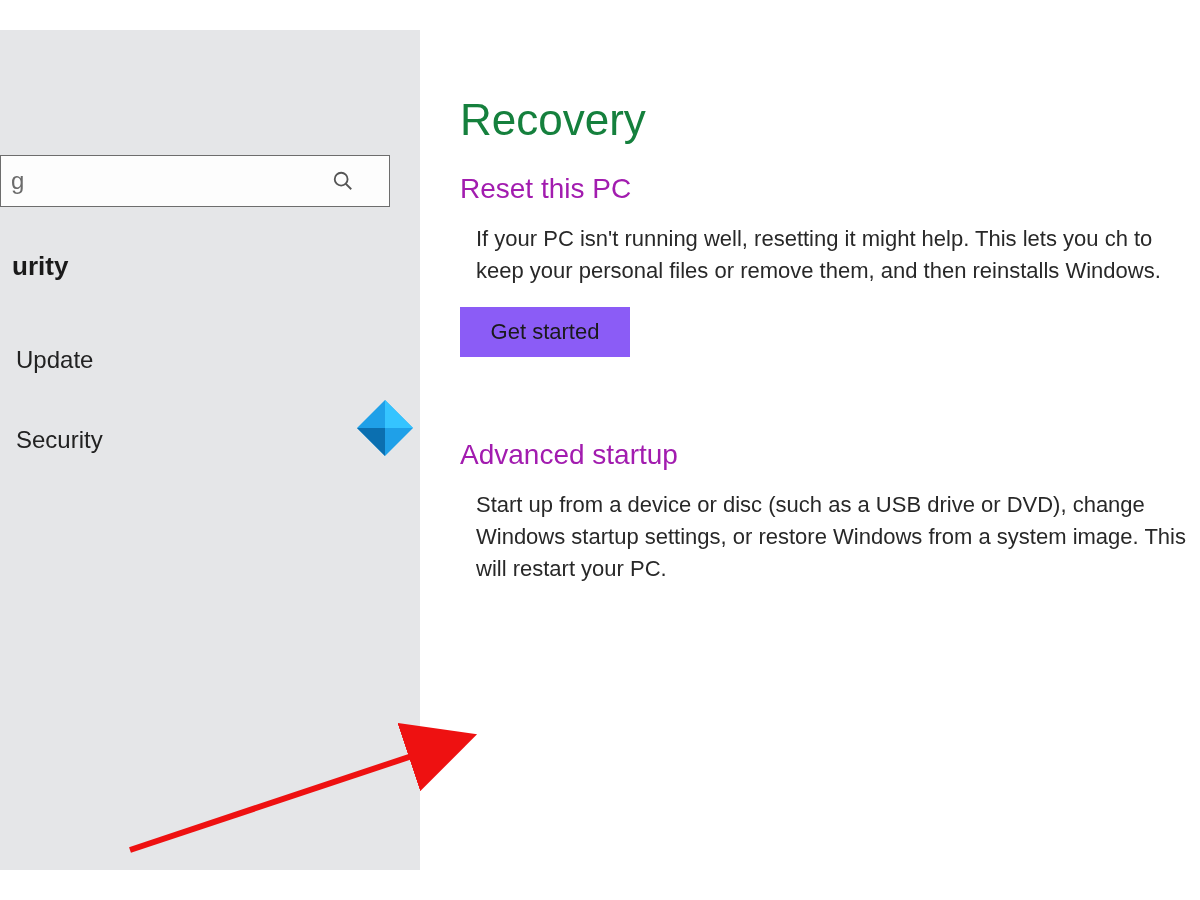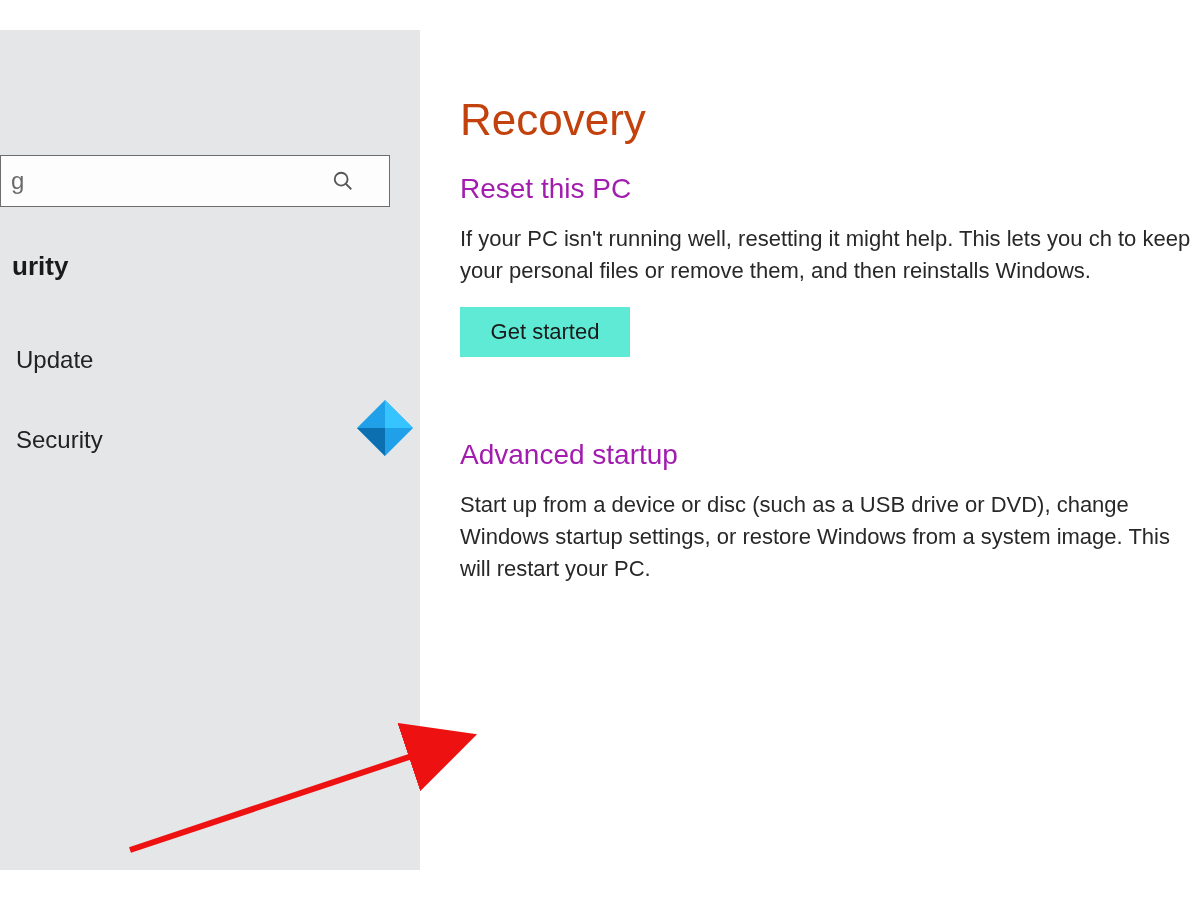--- a/index.html
+++ b/index.html
@@ -77,38 +77,38 @@
   .content {
     flex: 1;
     padding: 40px 0 0 40px;
     box-sizing: border-box;
     background: #ffffff;
   }
   .page-title {
     font-size: 44px;
     font-weight: 400;
     margin: 55px 0 28px 0;
-    color: #c2410c;
+    color: #15803d;
   }
   .section-heading {
     font-size: 28px;
     font-weight: 400;
     margin: 22px 0 18px 0;
     color: #a21caf;
   }
   .section-text {
     font-size: 22px;
     line-height: 1.45;
     color: #282828;
-    margin: 0 0 20px 0;
+    margin: 0 0 20px 16px;
     max-width: 760px;
   }
   .win-button {
     display: inline-block;
-    background: #5eead4;
+    background: #8b5cf6;
     color: #1a1a1a;
     font-size: 22px;
     border: none;
     padding: 12px 22px;
     min-width: 170px;
     text-align: center;
     cursor: pointer;
   }
   .section-gap { height: 60px; }
 

